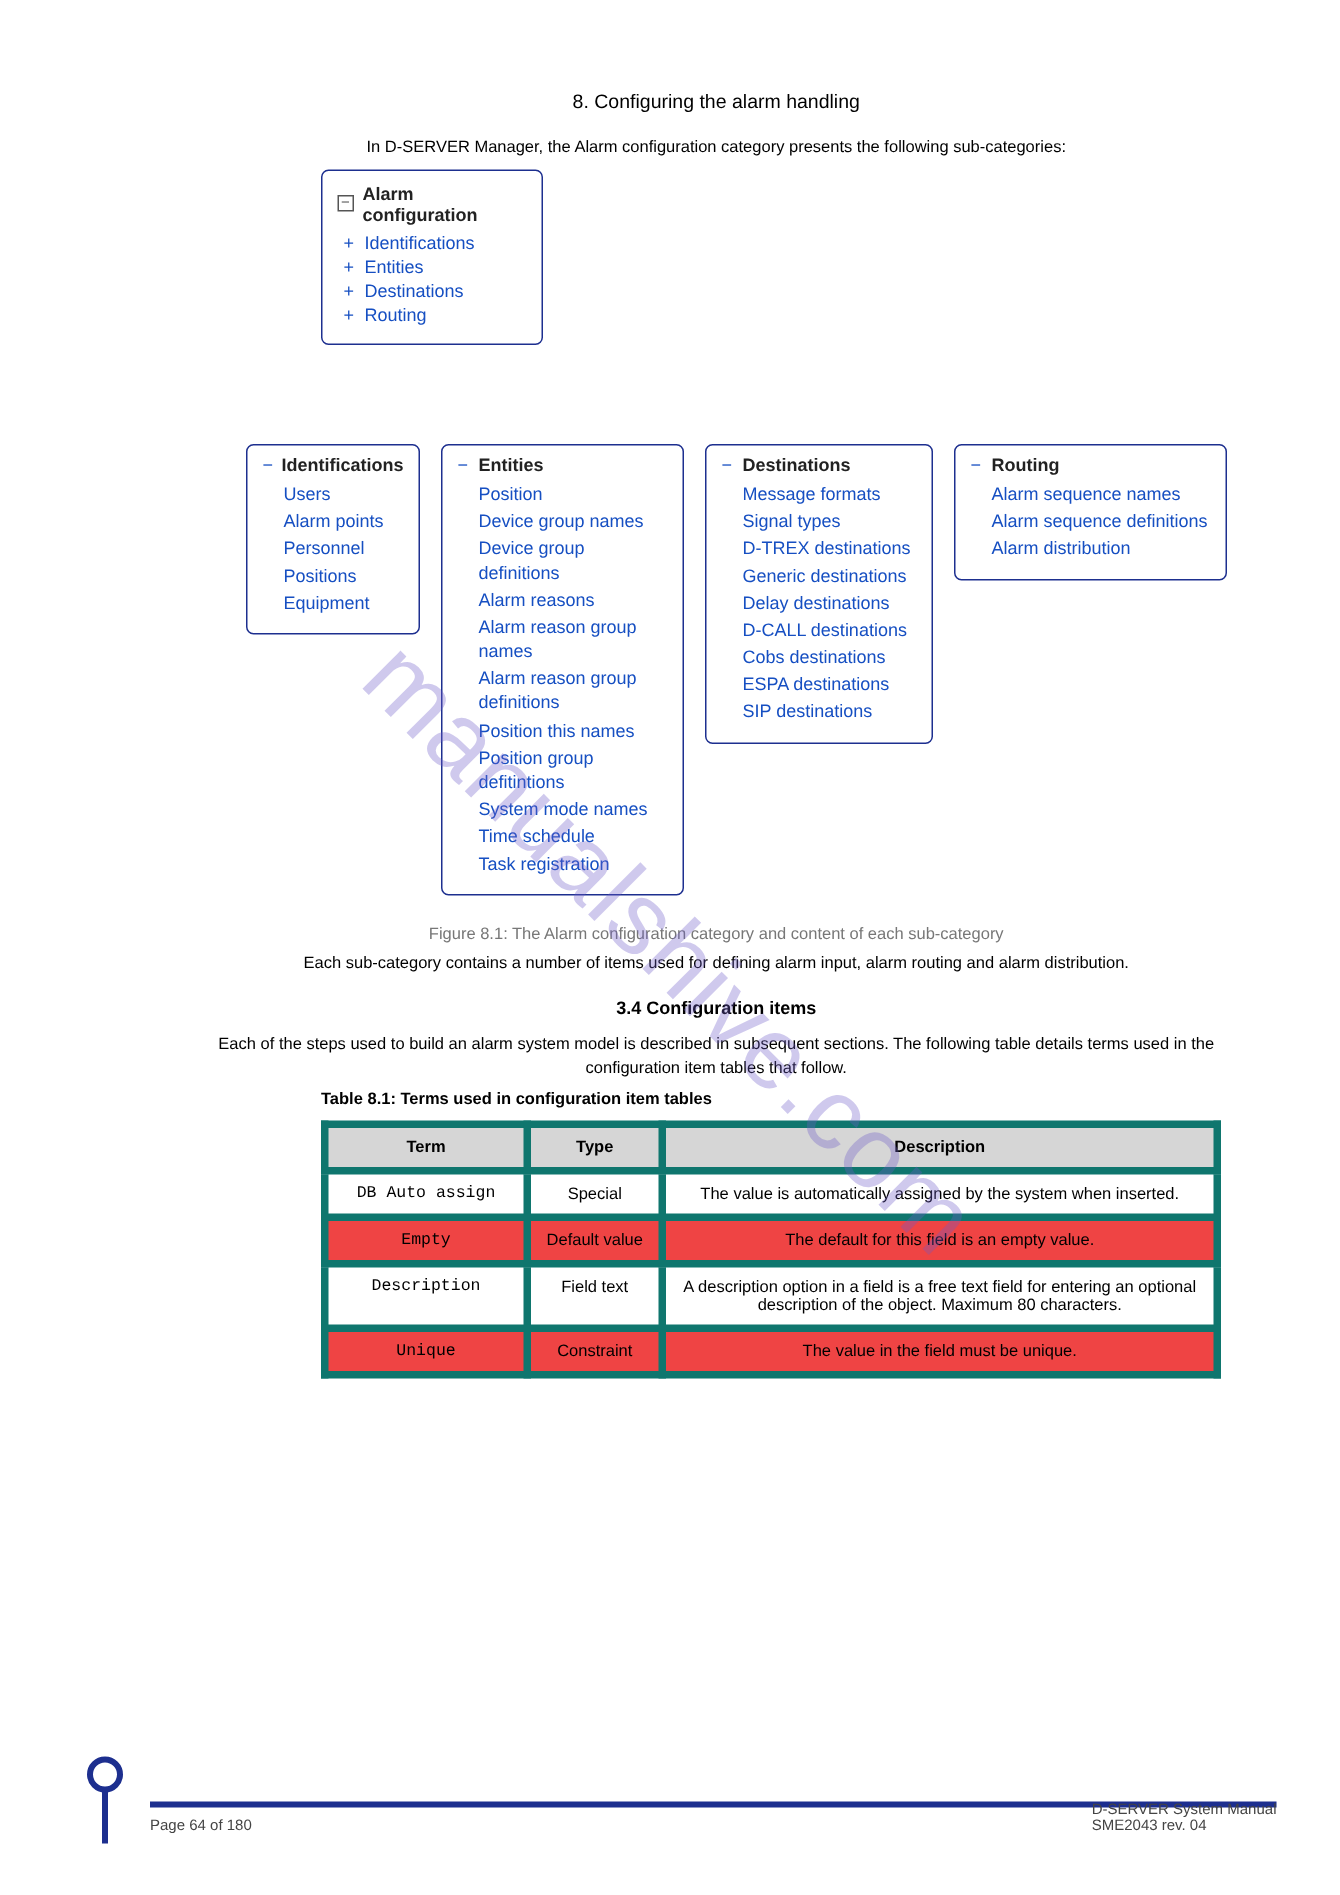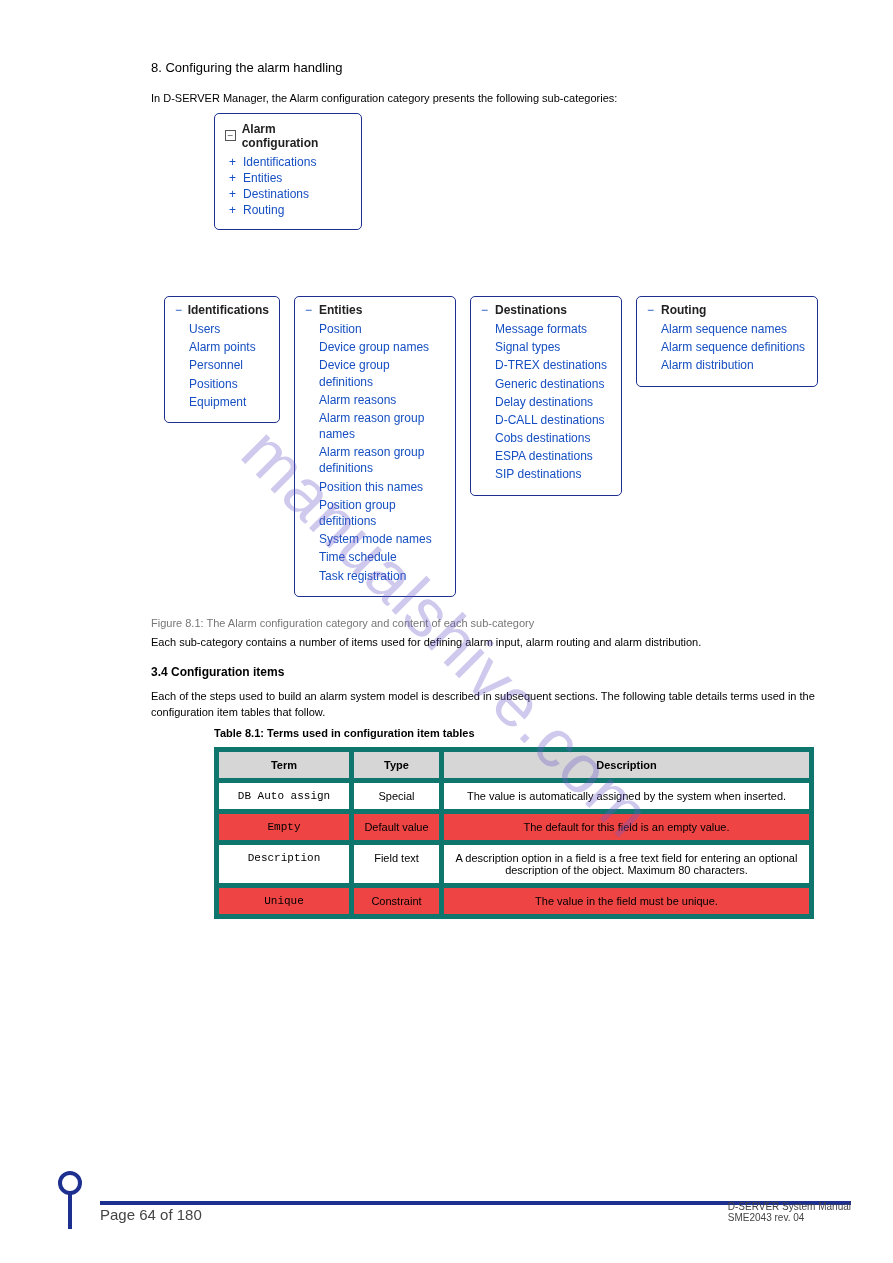--- a/index.html
+++ b/index.html
@@ -87,26 +87,26 @@
     width: 24px; height: 24px; border: 4px solid #1d2f8f; border-radius: 50%;
     background: #fff;
   }
   .stem {
     position: absolute; left: 68px; bottom: 0; width: 4px; height: 40px; background: #1d2f8f;
   }
   .hline {
     position: absolute; left: 100px; right: 42px; bottom: 24px; height: 4px; background: #1d2f8f;
   }
   .f-left {
-    position: absolute; left: 100px; bottom: 6px; font-size: 15px; color: #444;
+    position: absolute; left: 100px; bottom: 6px; font-size: 10px; color: #444;
   }
   .f-right {
     position: absolute; right: 42px; bottom: 6px; font-size: 10px; color: #444;
   }
-  .indent { margin-left: 91px; }
+  .indent { margin-left: 62px; text-align: center; }
 </style>
 </head>
 <body>
 
 <div class="page">
 
   <div class="section-title indent">8. Configuring the alarm handling</div>
   <div class="body-text indent">In D-SERVER Manager, the Alarm configuration category presents the following sub-categories:</div>
 
   <div class="cat-box">

